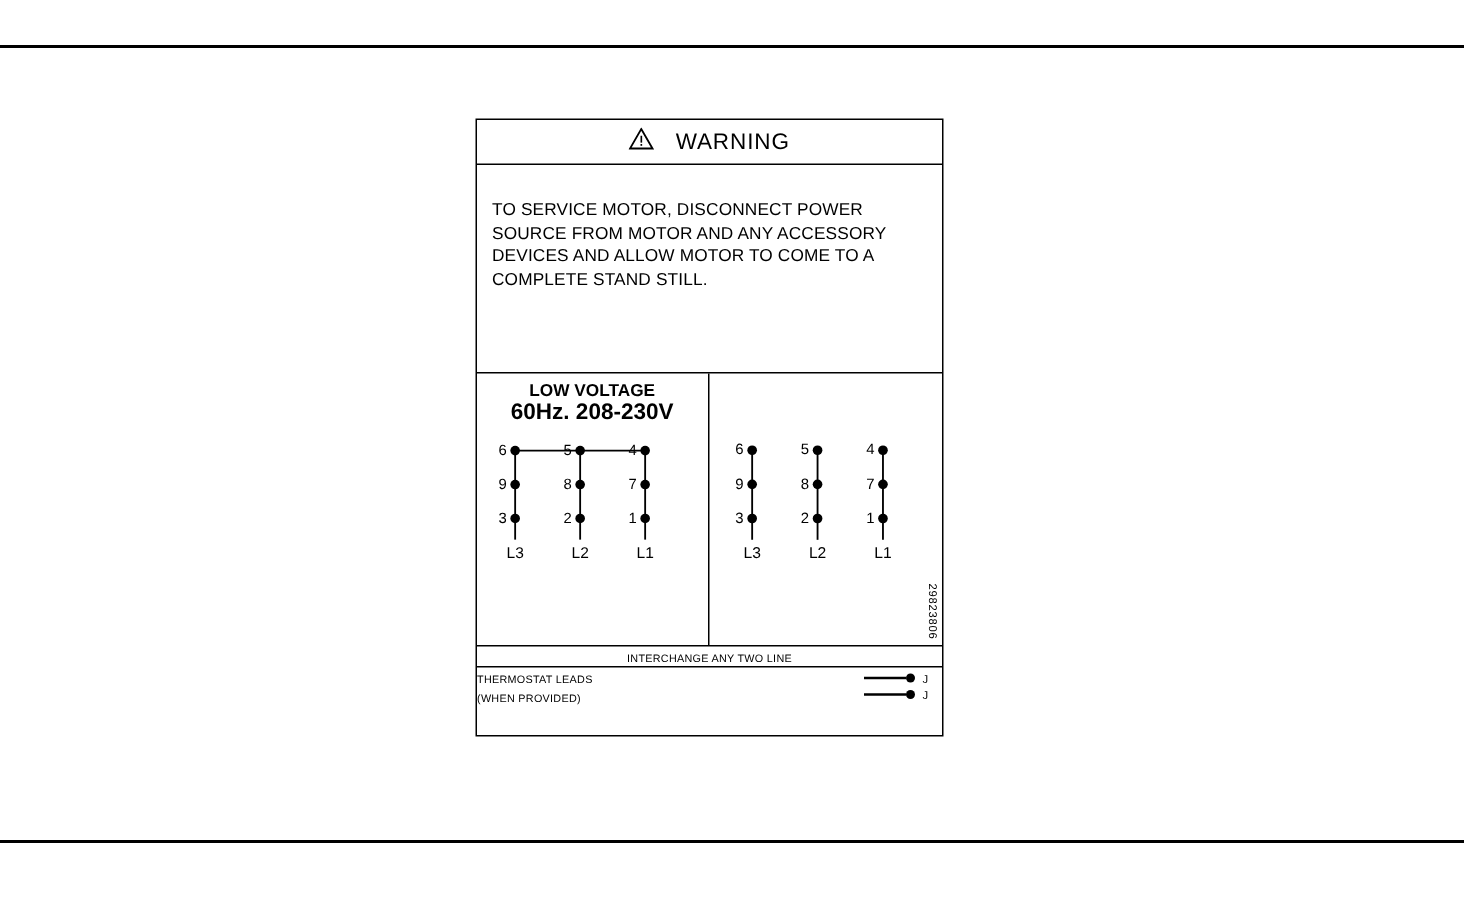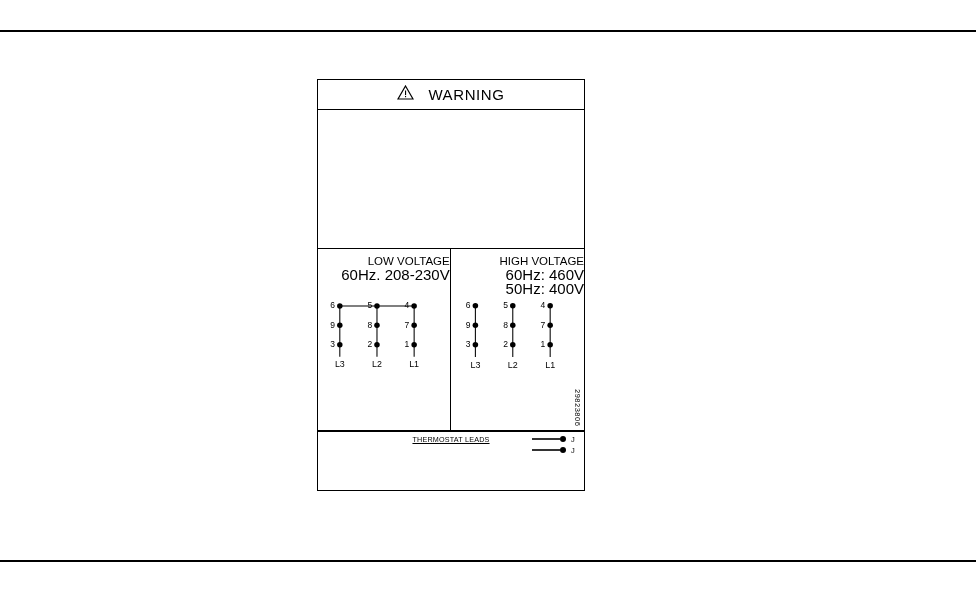--- a/index.html
+++ b/index.html
@@ -24,21 +24,21 @@
     background: #000000;
   }
   .page-rule.top { top: 30px; }
   .page-rule.bottom { top: 560px; }
 
   
   .plate {
     position: absolute;
     left: 317px;
     top: 79px;
-    width: 268px;
+    width: 312px;
     height: 412px;
     border: 1px solid #000000;
     box-sizing: border-box;
     background: #ffffff;
   }
 
   
   .warning-header {
     position: relative;
     height: 29px;
@@ -87,25 +87,26 @@
     box-sizing: border-box;
   }
   .diagram.low {
     width: 163px;
     border-right: 1px solid #000000;
   }
   .diagram.high {
     width: 164px;
   }
   .diag-title {
-    text-align: right;
+    text-align: center;
     font-size: 11.5px;
     line-height: 14px;
     padding-top: 5px;
     color: #000000;
+    font-weight: bold;
   }
   .diag-title .sub {
     font-size: 15px;
     display: block;
   }
 
   .diag-canvas {
     position: absolute;
     left: 0;
     top: 0;
@@ -136,27 +137,25 @@
   }
   .footer-note.first {
     padding-top: 3px;
   }
   .thermo-block {
     border-top: 1px solid #000000;
     position: relative;
     height: 28px;
   }
   .thermo-text {
-    text-align: center;
     font-size: 7.2px;
     line-height: 10px;
     color: #000000;
     padding-top: 3px;
     letter-spacing: 0.2px;
-    text-decoration: underline;
   }
   .thermo-svg {
     position: absolute;
     right: 0;
     top: 0;
   }
 </style>
 </head>
 <body>
 
@@ -170,20 +169,21 @@
       <svg width="17" height="15" viewBox="0 0 17 15">
         <polygon points="8.5,1 16,14 1,14" fill="none" stroke="#000000" stroke-width="1.2"></polygon>
         <rect x="8" y="5.5" width="1.1" height="4.6" fill="#000000"></rect>
         <rect x="8" y="11" width="1.1" height="1.2" fill="#000000"></rect>
       </svg>
     </span>
     <span class="warning-title">WARNING</span>
   </div>
 
   <div class="warning-body">
+    <p class="second">TO SERVICE MOTOR, DISCONNECT POWER SOURCE FROM MOTOR AND ANY ACCESSORY DEVICES AND ALLOW MOTOR TO COME TO A COMPLETE STAND STILL.</p>
   </div>
 
   <div class="diagrams">
 
     <div class="diagram low">
       <div class="diag-title">
         <span>LOW VOLTAGE</span>
         <span class="sub">60Hz. 208-230V</span>
       </div>
 
@@ -219,25 +219,20 @@
         <text x="67" y="100" font-family="Liberation Sans, sans-serif" font-size="10.5" text-anchor="end" fill="#000000">2</text>
         <text x="113" y="100" font-family="Liberation Sans, sans-serif" font-size="10.5" text-anchor="end" fill="#000000">1</text>
 
         <text x="27" y="125" font-family="Liberation Sans, sans-serif" font-size="11" text-anchor="middle" fill="#000000">L3</text>
         <text x="73" y="125" font-family="Liberation Sans, sans-serif" font-size="11" text-anchor="middle" fill="#000000">L2</text>
         <text x="119" y="125" font-family="Liberation Sans, sans-serif" font-size="11" text-anchor="middle" fill="#000000">L1</text>
       </svg>
     </div>
 
     <div class="diagram high">
-      <div class="diag-title">
-        <span>HIGH VOLTAGE</span>
-        <span class="sub">60Hz: 460V</span>
-        <span class="sub">50Hz: 400V</span>
-      </div>
 
       <svg class="diag-canvas" viewBox="0 0 164 181">
 
         <line x1="30" y1="49" x2="30" y2="73" stroke="#000000" stroke-width="1.3"></line>
         <line x1="76" y1="49" x2="76" y2="73" stroke="#000000" stroke-width="1.3"></line>
         <line x1="122" y1="49" x2="122" y2="73" stroke="#000000" stroke-width="1.3"></line>
 
         <line x1="30" y1="73" x2="30" y2="112" stroke="#000000" stroke-width="1.3"></line>
         <line x1="76" y1="73" x2="76" y2="112" stroke="#000000" stroke-width="1.3"></line>
         <line x1="122" y1="73" x2="122" y2="112" stroke="#000000" stroke-width="1.3"></line>
@@ -266,23 +261,25 @@
 
         <text x="30" y="125" font-family="Liberation Sans, sans-serif" font-size="11" text-anchor="middle" fill="#000000">L3</text>
         <text x="76" y="125" font-family="Liberation Sans, sans-serif" font-size="11" text-anchor="middle" fill="#000000">L2</text>
         <text x="122" y="125" font-family="Liberation Sans, sans-serif" font-size="11" text-anchor="middle" fill="#000000">L1</text>
       </svg>
 
       <span class="vert-code">29823806</span>
     </div>
   </div>
 
+  <div class="footer-note first">INTERCHANGE ANY TWO LINE</div>
 
   <div class="thermo-block">
     <div class="thermo-text">THERMOSTAT LEADS</div>
+    <div class="thermo-text">(WHEN PROVIDED)</div>
     <svg class="thermo-svg" width="58" height="28" viewBox="0 0 58 28">
       <line x1="6" y1="7" x2="34" y2="7" stroke="#000000" stroke-width="1.6"></line>
       <circle cx="37" cy="7" r="3" fill="#000000"></circle>
       <text x="45" y="10" font-family="Liberation Sans, sans-serif" font-size="7.5" fill="#000000">J</text>
       <line x1="6" y1="18" x2="34" y2="18" stroke="#000000" stroke-width="1.6"></line>
       <circle cx="37" cy="18" r="3" fill="#000000"></circle>
       <text x="45" y="21" font-family="Liberation Sans, sans-serif" font-size="7.5" fill="#000000">J</text>
     </svg>
   </div>
 

